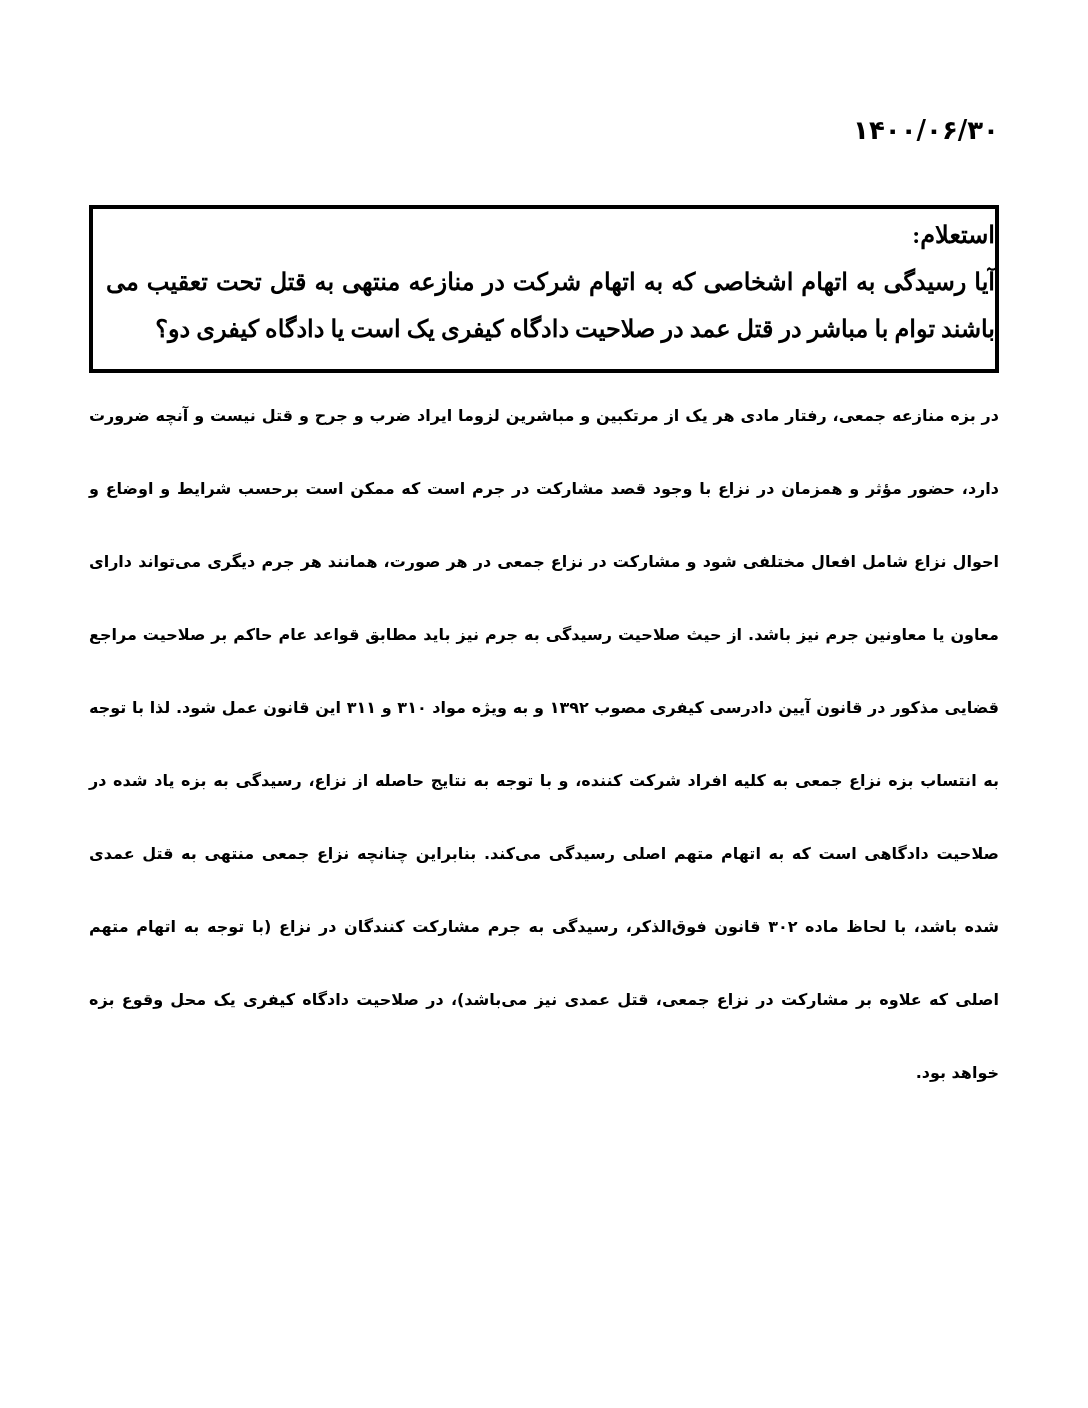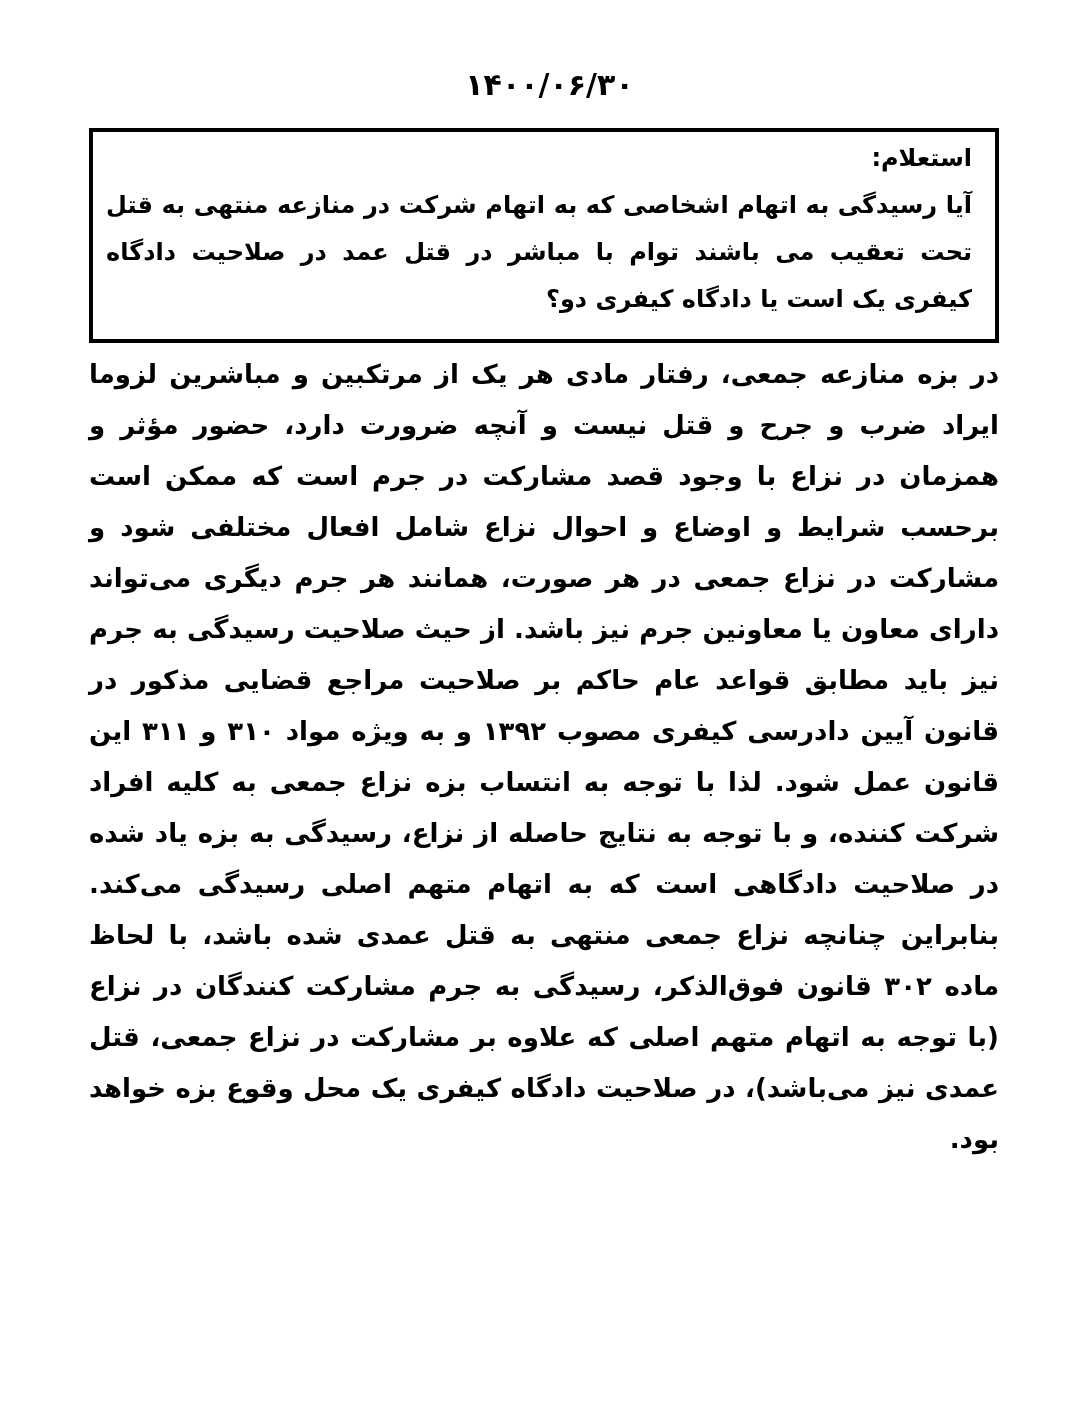--- a/index.html
+++ b/index.html
@@ -20,62 +20,64 @@
     box-sizing: border-box;
     width: 1088px;
     height: 1408px;
     padding: 70px 89px 0 89px;
     background: #ffffff;
   }
 
   
   .header-block {
     direction: rtl;
-    text-align: center;
+    text-align: right;
     padding-left: 11px;
-    font-size: 30px;
+    font-size: 26px;
     line-height: 30px;
+    margin-top: 45px;
   }
   .header-line {
     margin-bottom: 21px;
     white-space: nowrap;
   }
   .case-gap {
     display: inline-block;
     width: 14px;
   }
 
   
   .inquiry-box {
     box-sizing: border-box;
-    margin-top: 28px;
+    margin-top: 60px;
     border: 4px solid #000000;
-    padding: 6px 23px 16px 13px;
+    padding: 6px 0 16px 13px;
+    font-family: Liberation Serif, serif;
   }
   .section-heading {
     font-size: 24px;
     line-height: 40px;
     text-align: right;
   }
   .inquiry-text {
     margin: 4px 0 0 0;
     font-size: 24px;
     line-height: 47px;
     text-align: justify;
   }
 
   
   .answer-heading {
     margin-top: 12px;
     line-height: 36px;
   }
   .answer-text {
     margin: 6px 0 0 0;
-    font-size: 26px;
-    line-height: 51px;
+    font-size: 16px;
+    line-height: 73px;
     text-align: justify;
   }
 </style>
 </head>
 <body>
 
 <div class="page">
 
   <div class="header-block">
     <div class="header-line">۱۴۰۰/۰۶/۳۰</div>

